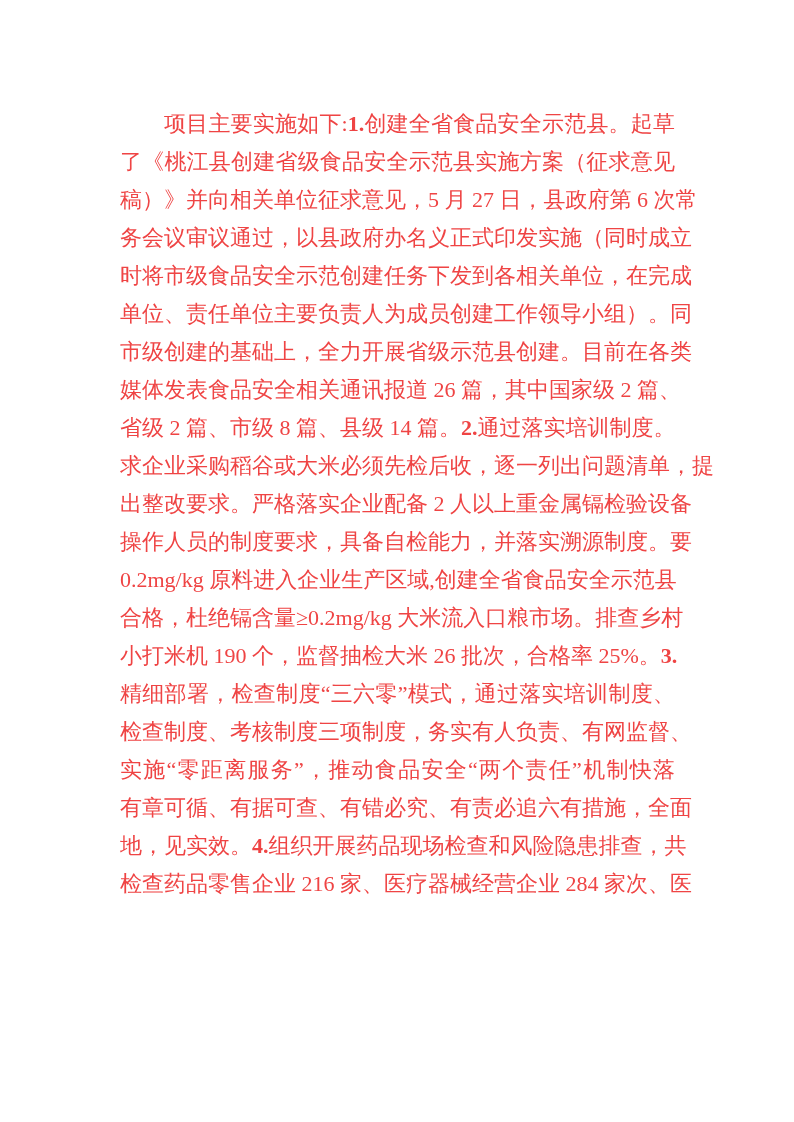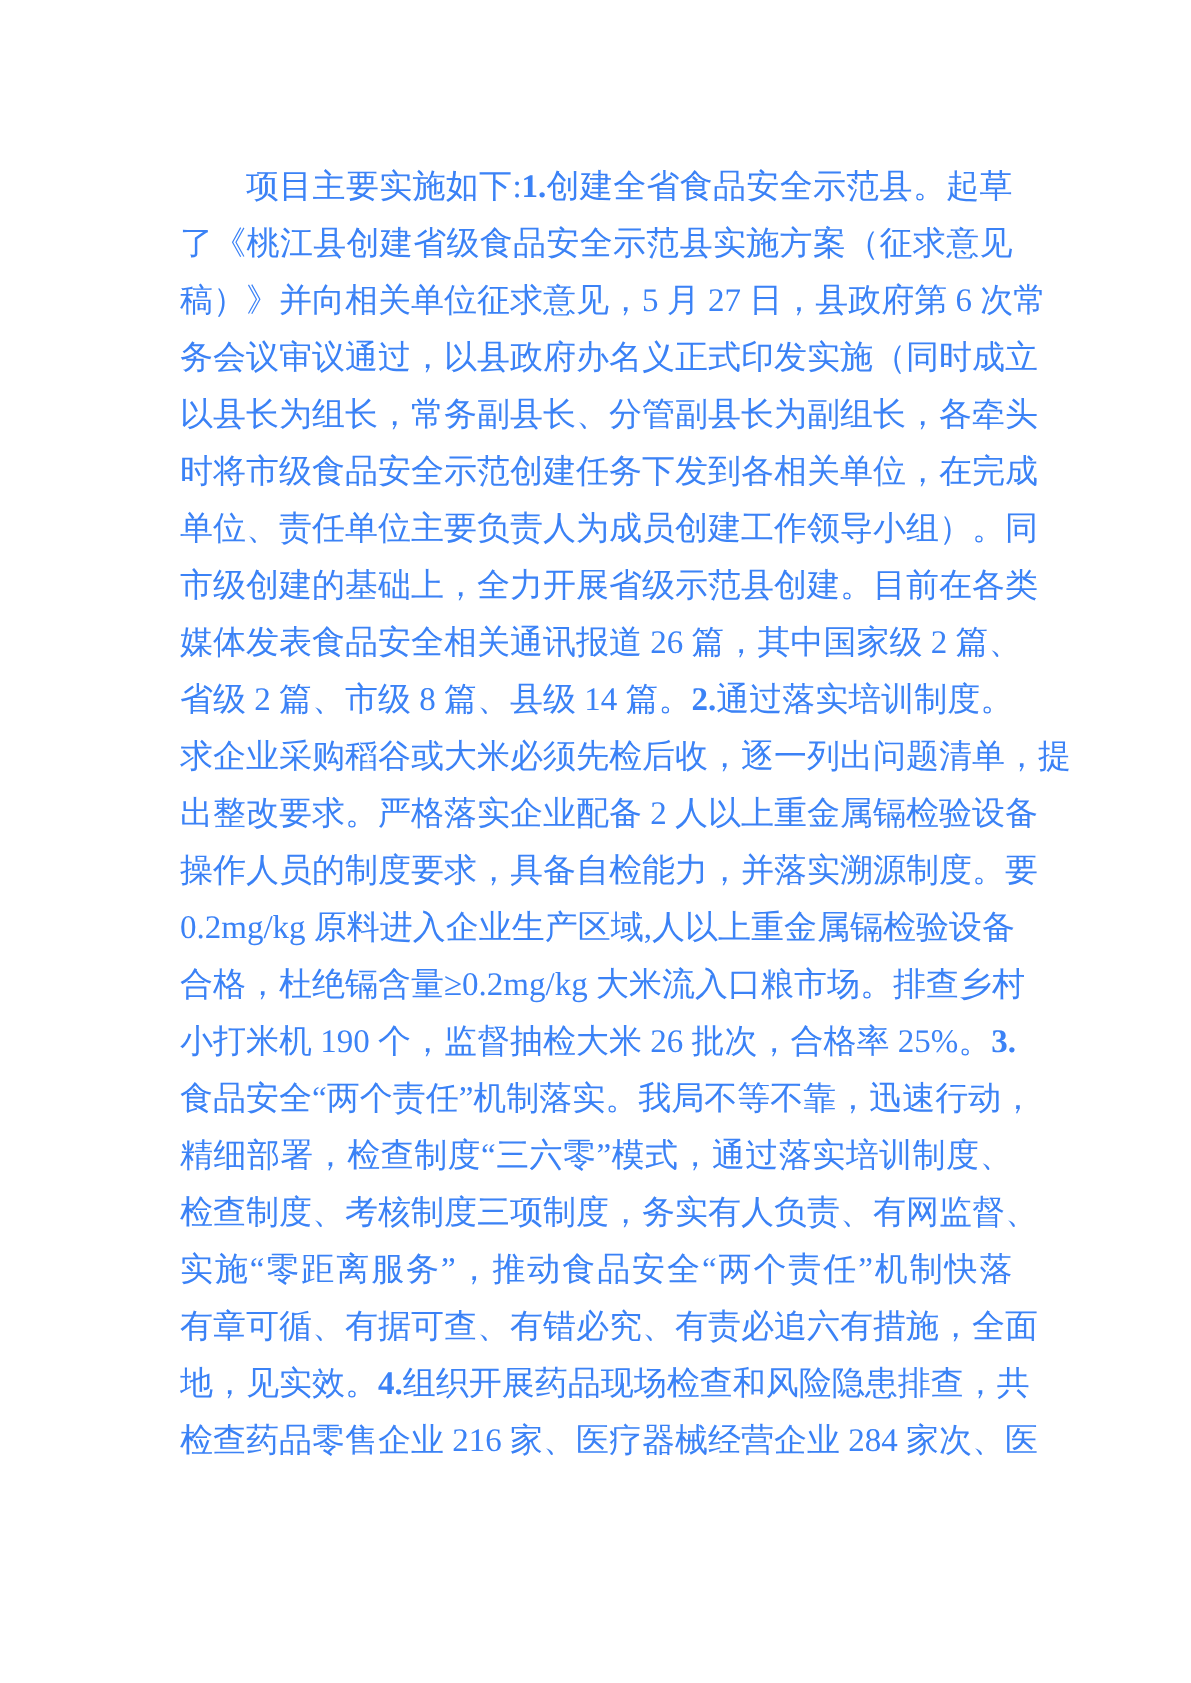--- a/index.html
+++ b/index.html
@@ -7,21 +7,21 @@
     padding: 0;
     background: #ffffff;
   }
   .page {
     position: relative;
     width: 794px;
     height: 1122px;
     background: #ffffff;
     overflow: hidden;
     font-family: "Liberation Serif", "DejaVu Serif", serif;
-    color: #3b82f6;
+    color: #ef4444;
   }
   .text-block {
     position: absolute;
     left: 120px;
     top: 105px;
     width: 555px;
   }
   .doc-line {
     height: 38px;
     line-height: 38px;
@@ -40,33 +40,31 @@
 </style>
 </head>
 <body>
 
 <div class="page">
   <div class="text-block">
       <div class="doc-line indent"><span>项目主要实施如下:</span><span class="bold">1.</span><span>创建全省食品安全示范县。起草</span></div>
       <div class="doc-line"><span>了《桃江县创建省级食品安全示范县实施方案（征求意见</span></div>
       <div class="doc-line"><span>稿）》并向相关单位征求意见，5 月 27 日，县政府第 6 次常</span></div>
       <div class="doc-line"><span>务会议审议通过，以县政府办名义正式印发实施（同时成立</span></div>
-      <div class="doc-line"><span>以县长为组长，常务副县长、分管副县长为副组长，各牵头</span></div>
       <div class="doc-line"><span>时将市级食品安全示范创建任务下发到各相关单位，在完成</span></div>
       <div class="doc-line"><span>单位、责任单位主要负责人为成员创建工作领导小组）。同</span></div>
       <div class="doc-line"><span>市级创建的基础上，全力开展省级示范县创建。目前在各类</span></div>
       <div class="doc-line"><span>媒体发表食品安全相关通讯报道 26 篇，其中国家级 2 篇、</span></div>
       <div class="doc-line"><span>省级 2 篇、市级 8 篇、县级 14 篇。</span><span class="bold">2.</span><span>通过落实培训制度。</span></div>
       <div class="doc-line"><span>求企业采购稻谷或大米必须先检后收，逐一列出问题清单，提</span></div>
       <div class="doc-line"><span>出整改要求。严格落实企业配备 2 人以上重金属镉检验设备</span></div>
       <div class="doc-line"><span>操作人员的制度要求，具备自检能力，并落实溯源制度。要</span></div>
-      <div class="doc-line"><span>0.2mg/kg 原料进入企业生产区域,人以上重金属镉检验设备</span></div>
+      <div class="doc-line"><span>0.2mg/kg 原料进入企业生产区域,创建全省食品安全示范县</span></div>
       <div class="doc-line"><span>合格，杜绝镉含量≥0.2mg/kg 大米流入口粮市场。排查乡村</span></div>
       <div class="doc-line"><span>小打米机 190 个，监督抽检大米 26 批次，合格率 25%。</span><span class="bold">3.</span></div>
-      <div class="doc-line"><span>食品安全“两个责任”机制落实。我局不等不靠，迅速行动，</span></div>
       <div class="doc-line"><span>精细部署，检查制度“三六零”模式，通过落实培训制度、</span></div>
       <div class="doc-line"><span>检查制度、考核制度三项制度，务实有人负责、有网监督、</span></div>
       <div class="doc-line"><span>实施“零距离服务”，推动食品安全“两个责任”机制快落</span></div>
       <div class="doc-line"><span>有章可循、有据可查、有错必究、有责必追六有措施，全面</span></div>
       <div class="doc-line"><span>地，见实效。</span><span class="bold">4.</span><span>组织开展药品现场检查和风险隐患排查，共</span></div>
       <div class="doc-line"><span>检查药品零售企业 216 家、医疗器械经营企业 284 家次、医</span></div>
     </div>
 </div>
 
 </body></html>

